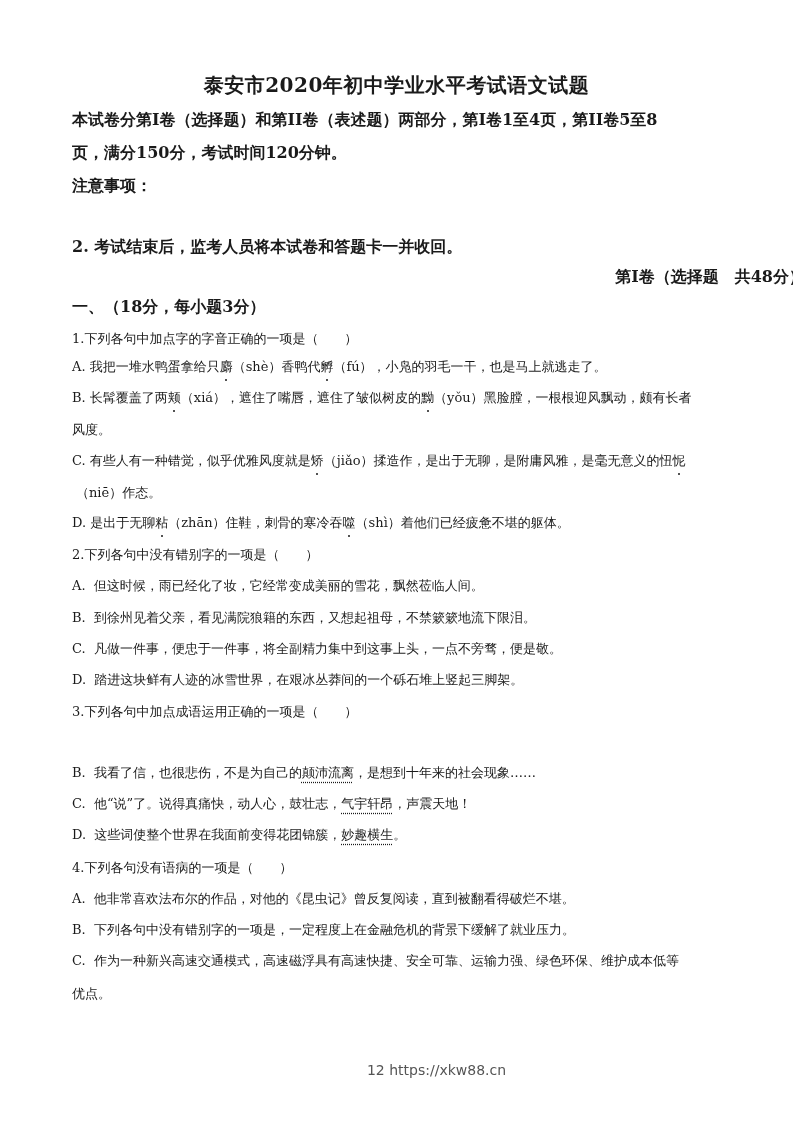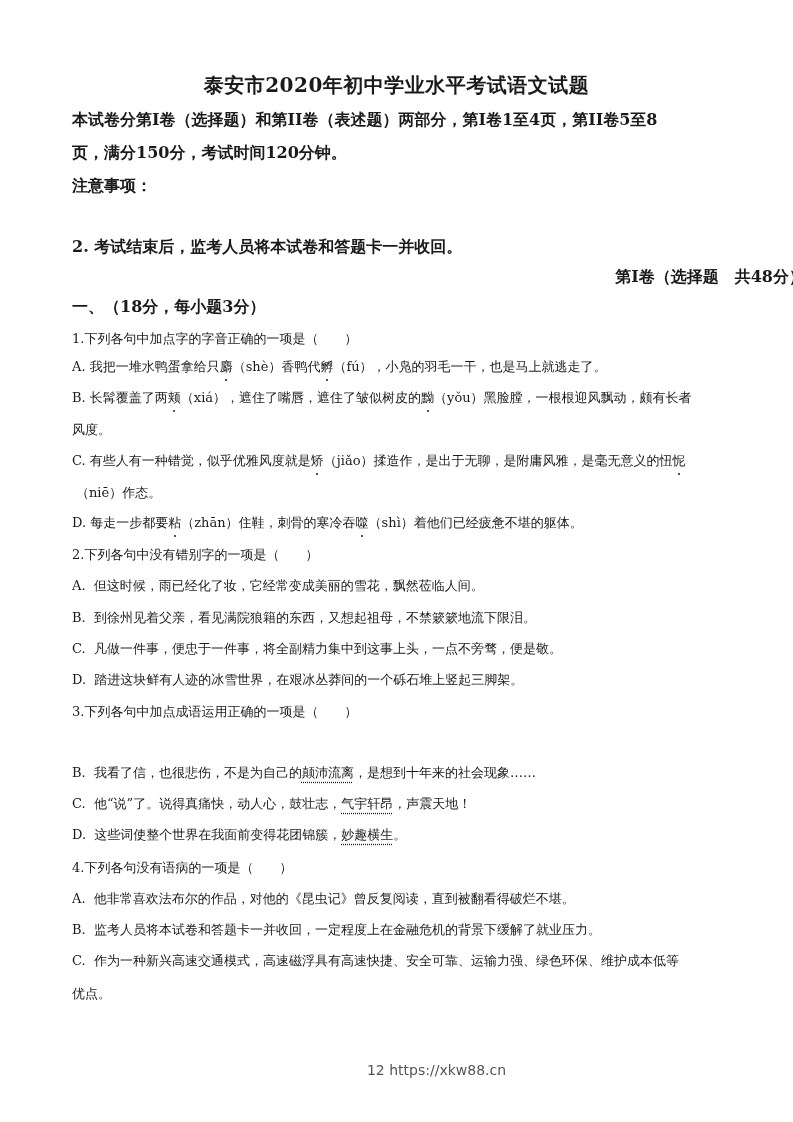--- a/index.html
+++ b/index.html
@@ -50,37 +50,37 @@
     <span>长髯覆盖了两</span><span class="dot">颊</span><span>（xiá），遮住了嘴唇，遮住了皱似树皮的</span><span class="dot">黝</span><span>（yǒu）黑脸膛，一根根迎风飘动，颇有长者</span>
   </div>
   <div class="line norm" style="top:421px">风度。</div>
   <div class="line norm" style="top:452px">
     <span>C.</span>
     <span>有些人有一种错觉，似乎优雅风度就是</span><span class="dot">矫</span><span>（jiǎo）揉造作，是出于无聊，是附庸风雅，是毫无意义的忸</span><span class="dot">怩</span>
   </div>
   <div class="line norm" style="top:484px; left:76px">（niē）作态。</div>
   <div class="line norm" style="top:514px">
     <span>D.</span>
-    <span>每走一步都要</span><span class="dot">粘</span><span>（zhān）住鞋，刺骨的寒冷吞</span><span class="dot">噬</span><span>（shì）着他们已经疲惫不堪的躯体。</span>
+    <span>是出于无聊</span><span class="dot">粘</span><span>（zhān）住鞋，刺骨的寒冷吞</span><span class="dot">噬</span><span>（shì）着他们已经疲惫不堪的躯体。</span>
   </div>
 
   <div class="line norm" style="top:546px">2.下列各句中没有错别字的一项是（　　）</div>
   <div class="line norm" style="top:577px"><span>A.</span>&nbsp; <span>但这时候，雨已经化了妆，它经常变成美丽的雪花，飘然莅临人间。</span></div>
   <div class="line norm" style="top:640px"><span>C.</span>&nbsp; <span>凡做一件事，便忠于一件事，将全副精力集中到这事上头，一点不旁骛，便是敬。</span></div>
   <div class="line norm" style="top:609px"><span>B.</span>&nbsp; <span>到徐州见着父亲，看见满院狼籍的东西，又想起祖母，不禁簌簌地流下限泪。</span></div>
   <div class="line norm" style="top:671px"><span>D.</span>&nbsp; <span>踏进这块鲜有人迹的冰雪世界，在艰冰丛莽间的一个砾石堆上竖起三脚架。</span></div>
 
   <div class="line norm" style="top:703px">3.下列各句中加点成语运用正确的一项是（　　）</div>
   <div class="line norm" style="top:764px"><span>B.</span>&nbsp; <span>我看了信，也很悲伤，不是为自己的</span><span style="text-decoration: underline dotted; text-underline-offset: 5px;">颠沛流离</span><span>，是想到十年来的社会现象……</span></div>
   <div class="line norm" style="top:795px"><span>C.</span>&nbsp; <span>他“说”了。说得真痛快，动人心，鼓壮志，</span><span style="text-decoration: underline dotted; text-underline-offset: 5px;">气宇轩昂</span><span>，声震天地！</span></div>
   <div class="line norm" style="top:826px"><span>D.</span>&nbsp; <span>这些词使整个世界在我面前变得花团锦簇，</span><span style="text-decoration: underline dotted; text-underline-offset: 5px;">妙趣横生</span><span>。</span></div>
 
   <div class="line norm" style="top:859px">4.下列各句没有语病的一项是（　　）</div>
   <div class="line norm" style="top:890px"><span>A.</span>&nbsp; <span>他非常喜欢法布尔的作品，对他的《昆虫记》曾反复阅读，直到被翻看得破烂不堪。</span></div>
-  <div class="line norm" style="top:921px"><span>B.</span>&nbsp; <span>监考人员将本试卷和答题卡一并收回，一定程度上在金融危机的背景下缓解了就业压力。</span></div>
+  <div class="line norm" style="top:921px"><span>B.</span>&nbsp; <span>下列各句中没有错别字的一项是，一定程度上在金融危机的背景下缓解了就业压力。</span></div>
   <div class="line norm" style="top:952px"><span>C.</span>&nbsp; <span>作为一种新兴高速交通模式，高速磁浮具有高速快捷、安全可靠、运输力强、绿色环保、维护成本低等</span></div>
   <div class="line norm" style="top:985px">优点。</div>
 
   <div class="footer">
     <span>12</span>
     <span>https://xkw88.cn</span>
   </div>
 </div>
 
 </body></html>

